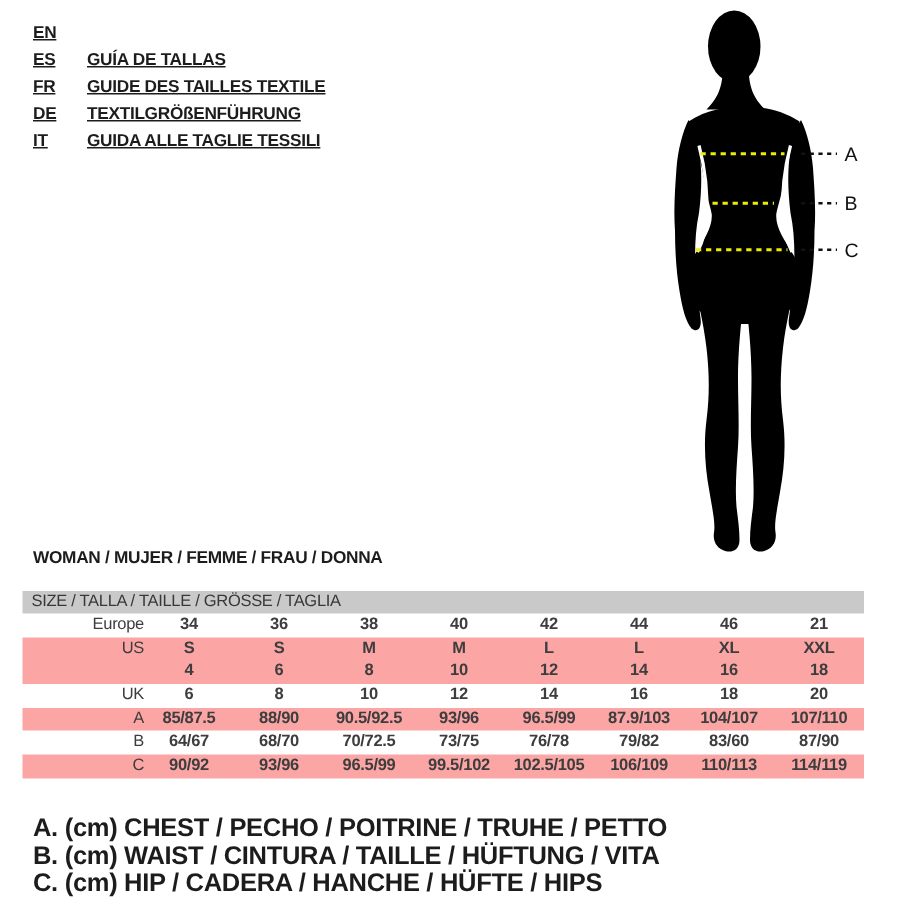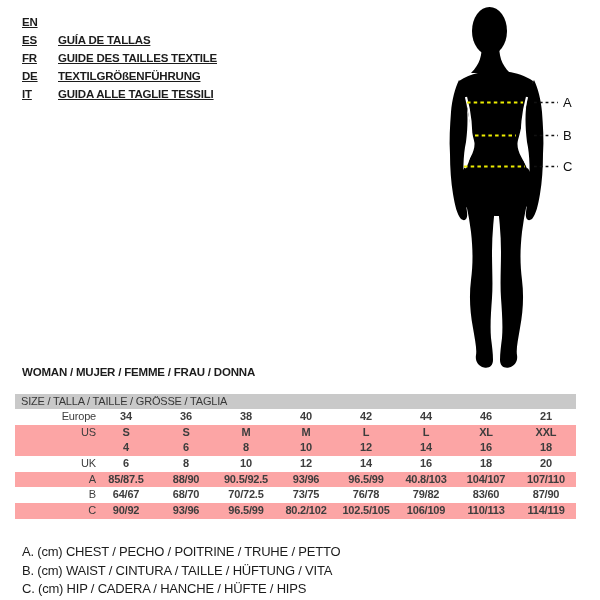--- a/index.html
+++ b/index.html
@@ -17,21 +17,21 @@
   .section-title{position:absolute;left:22px;top:366px;font-size:11.5px;font-weight:bold;letter-spacing:-0.2px;}
   
   .size-table{position:absolute;left:15px;top:394px;width:561px;font-size:11px;letter-spacing:-0.2px;color:#3d3d3d;}
   .table-header{background:#c9c9c9;height:15px;line-height:15px;padding-left:6px;color:#383838;}
   .t-row{display:grid;grid-template-columns:81px repeat(8,60px);height:15.7px;line-height:15.7px;}
   .t-row.shade{background:#fca5a5;}
   .t-label{padding-left:6px;text-align:right;}
   .t-cell{text-align:center;font-weight:bold;}
   
   .legend{position:absolute;left:22px;top:543px;}
-  .legend-line{font-size:13px;font-weight:normal;line-height:18.5px;letter-spacing:-0.2px;}
+  .legend-line{font-size:17px;font-weight:bold;line-height:18.5px;letter-spacing:-0.2px;}
   svg text{font-family:"Liberation Sans", sans-serif;}
 </style>
 </head>
 <body>
 
 <div class="page">
 
   <div class="lang-list" id="lang-list">
       <div class="lang-row">
         <span class="lang-code">EN</span>
@@ -131,41 +131,41 @@
           <div class="t-cell">18</div>
           <div class="t-cell">20</div>
         </div>
         <div class="t-row shade">
           <div class="t-label">A</div>
           <div class="t-cell">85/87.5</div>
           <div class="t-cell">88/90</div>
           <div class="t-cell">90.5/92.5</div>
           <div class="t-cell">93/96</div>
           <div class="t-cell">96.5/99</div>
-          <div class="t-cell">40.8/103</div>
+          <div class="t-cell">87.9/103</div>
           <div class="t-cell">104/107</div>
           <div class="t-cell">107/110</div>
         </div>
         <div class="t-row">
           <div class="t-label">B</div>
           <div class="t-cell">64/67</div>
           <div class="t-cell">68/70</div>
           <div class="t-cell">70/72.5</div>
           <div class="t-cell">73/75</div>
           <div class="t-cell">76/78</div>
           <div class="t-cell">79/82</div>
           <div class="t-cell">83/60</div>
           <div class="t-cell">87/90</div>
         </div>
         <div class="t-row shade">
           <div class="t-label">C</div>
           <div class="t-cell">90/92</div>
           <div class="t-cell">93/96</div>
           <div class="t-cell">96.5/99</div>
-          <div class="t-cell">80.2/102</div>
+          <div class="t-cell">99.5/102</div>
           <div class="t-cell">102.5/105</div>
           <div class="t-cell">106/109</div>
           <div class="t-cell">110/113</div>
           <div class="t-cell">114/119</div>
         </div>
       </div>
   </div>
 
   <div class="legend" id="legend">
       <div class="legend-line">A. (cm) CHEST / PECHO / POITRINE / TRUHE / PETTO</div>

